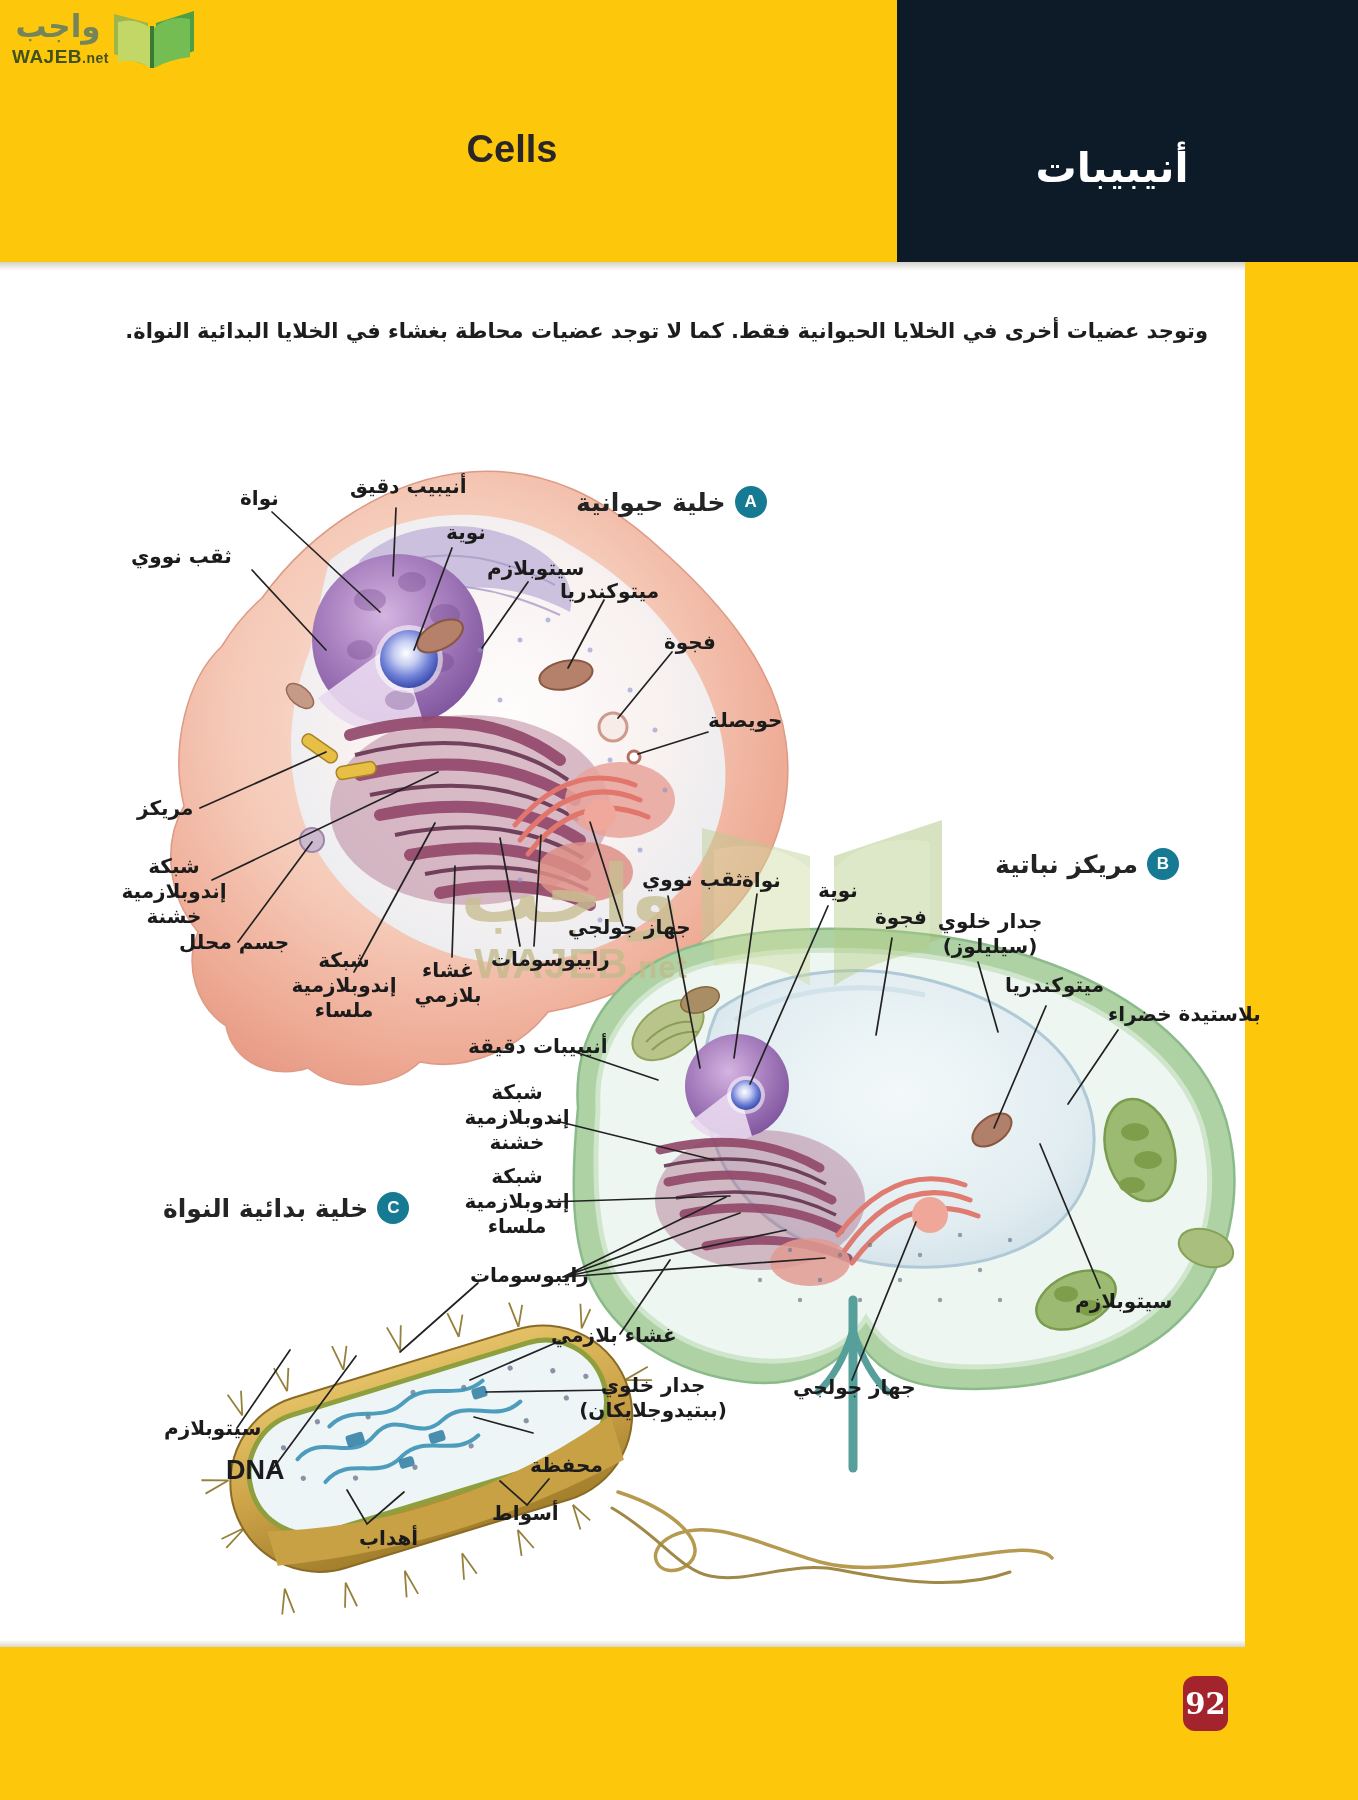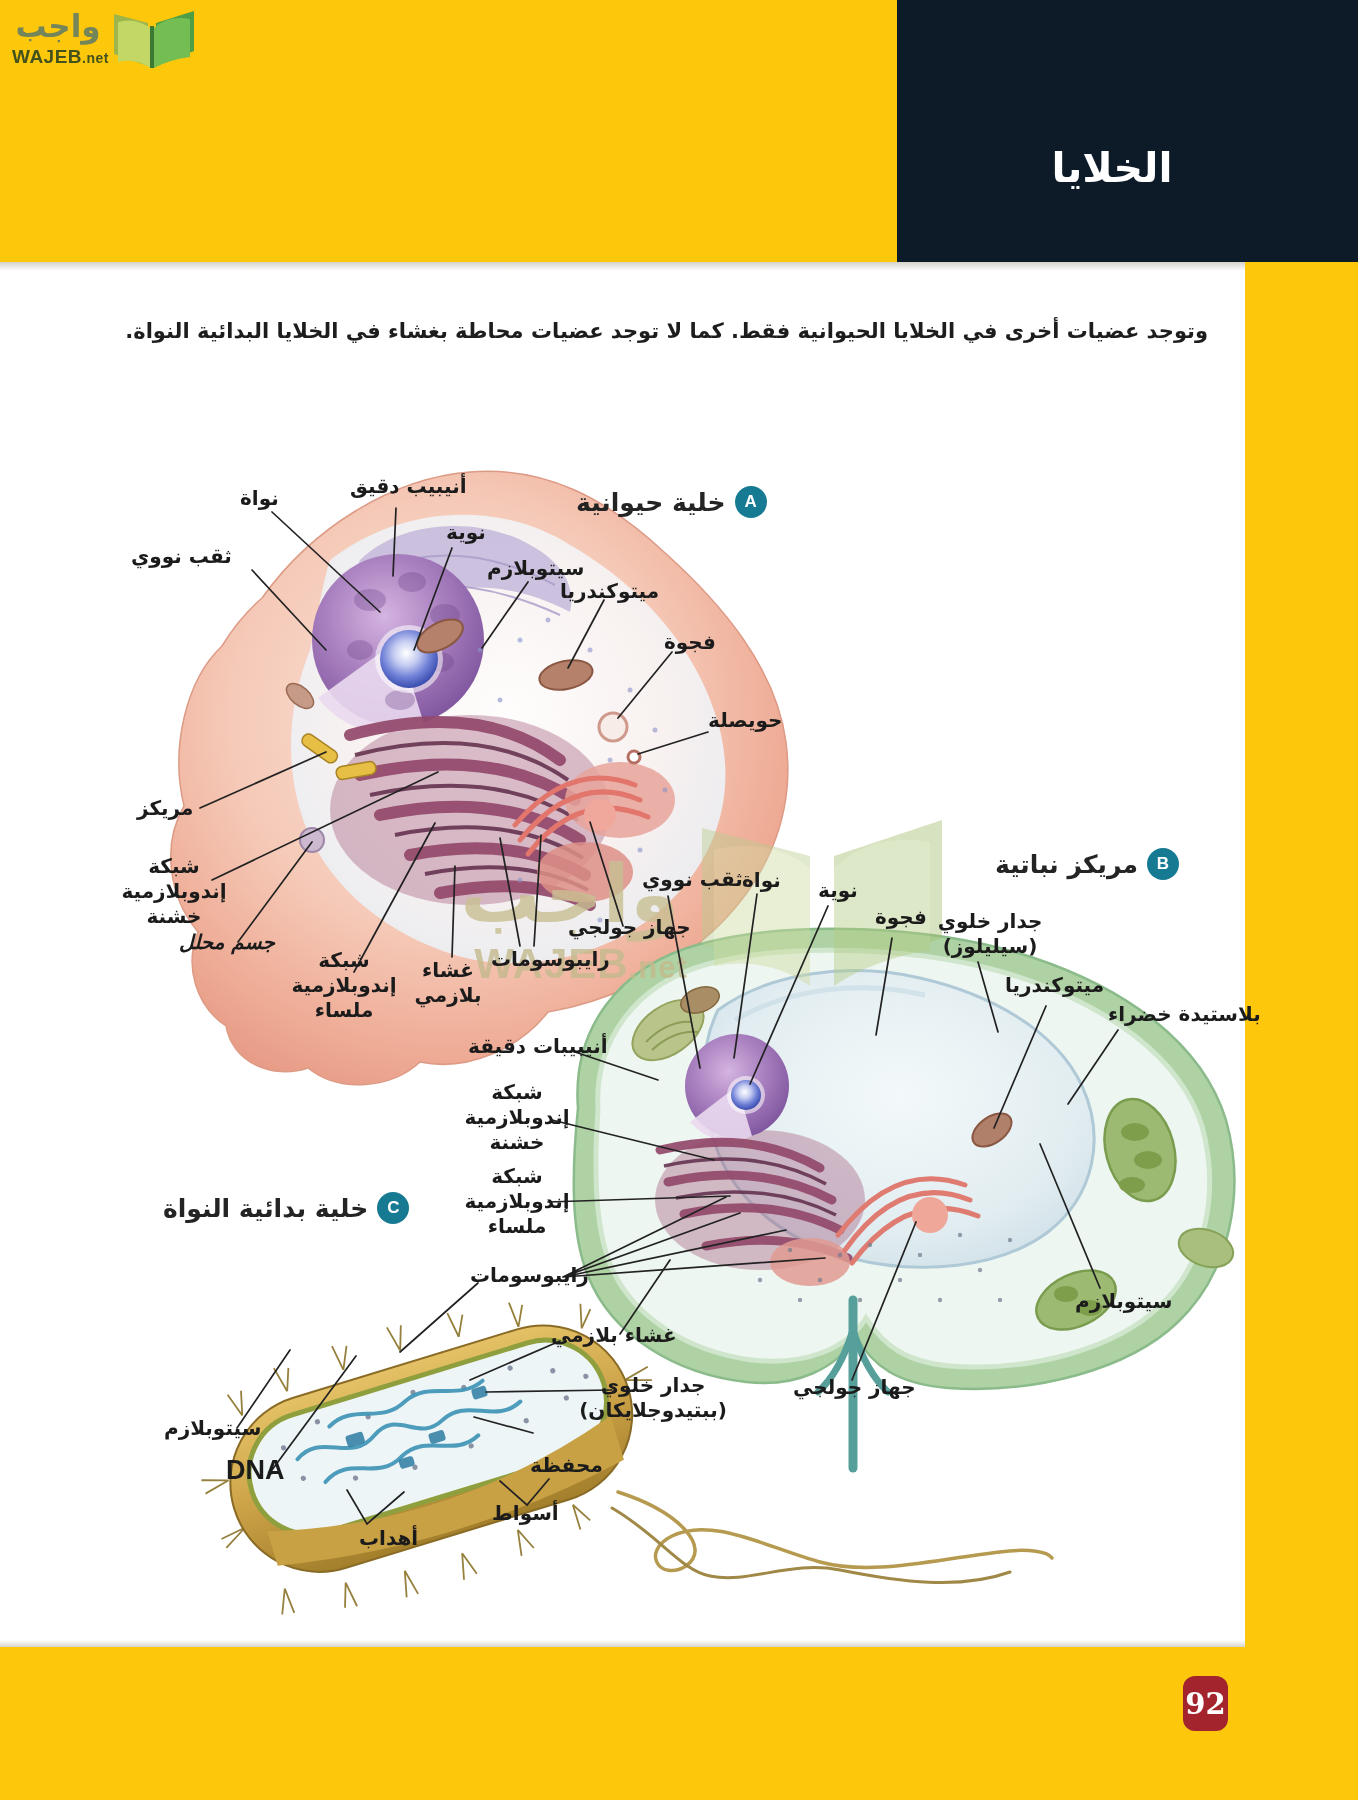--- a/index.html
+++ b/index.html
@@ -72,21 +72,22 @@
     <div class="en"><span>WAJEB</span><small>.net</small></div>
     <svg width="92" height="66" viewBox="0 0 92 66">
       <path d="M8 8 L42 17 L42 60 L8 48 Z" fill="#9db54a"></path>
       <path d="M88 5 L50 17 L50 60 L88 45 Z" fill="#4d9e44"></path>
       <path d="M12 16 Q30 11 44 22 L44 62 Q30 52 12 56 Z" fill="#c2d765"></path>
       <path d="M84 13 Q62 9 48 22 L48 62 Q62 54 84 51 Z" fill="#74bd52"></path>
       <rect x="44" y="20" width="4" height="42" fill="#3c7a33"></rect>
     </svg>
   </div>
 
-  <div class="title-ar">الخلايا</div>
+  <div class="title-en">Cells</div>
+  <div class="title-ar">أنيبيبات</div>
 
   <div class="top-shadow"></div>
   <div class="bottom-shadow"></div>
 
   <div class="caption">
     <div>وتوجد عضيات أخرى في الخلايا الحيوانية فقط. كما لا توجد عضيات محاطة بغشاء في الخلايا البدائية النواة.</div>
   </div>
 
   <svg viewBox="0 262 1245 1385" width="1245" height="1385" style="position:absolute;left:0;top:262px;">
     <defs>
@@ -398,21 +399,21 @@
   <div class="lbl" style="left:446px;top:520px;">نوية</div>
   <div class="lbl" style="left:131px;top:544px;">ثقب نووي</div>
   <div class="lbl" style="left:487px;top:556px;">سيتوبلازم</div>
   <div class="lbl" style="left:560px;top:579px;">ميتوكندريا</div>
   <div class="lbl" style="left:664px;top:630px;">فجوة</div>
   <div class="lbl" style="left:708px;top:708px;">حويصلة</div>
   <div class="lbl" style="left:137px;top:796px;">مريكز</div>
   <div class="lbl c" style="left:166px;top:854px;">شبكة
 إندوبلازمية
 خشنة</div>
-  <div class="lbl" style="left:179px;top:930px;font-style:italic;">جسم محلل</div>
+  <div class="lbl" style="left:179px;top:930px;">جسم محلل</div>
   <div class="lbl c" style="left:336px;top:948px;">شبكة
 إندوبلازمية
 ملساء</div>
   <div class="lbl c" style="left:440px;top:958px;">غشاء
 بلازمي</div>
   <div class="lbl" style="left:491px;top:947px;">رايبوسومات</div>
   <div class="lbl" style="left:568px;top:915px;">جهاز جولجي</div>
 
   <div class="lbl" style="left:642px;top:867px;">ثقب نووي</div>
   <div class="lbl" style="left:742px;top:868px;">نواة</div>

